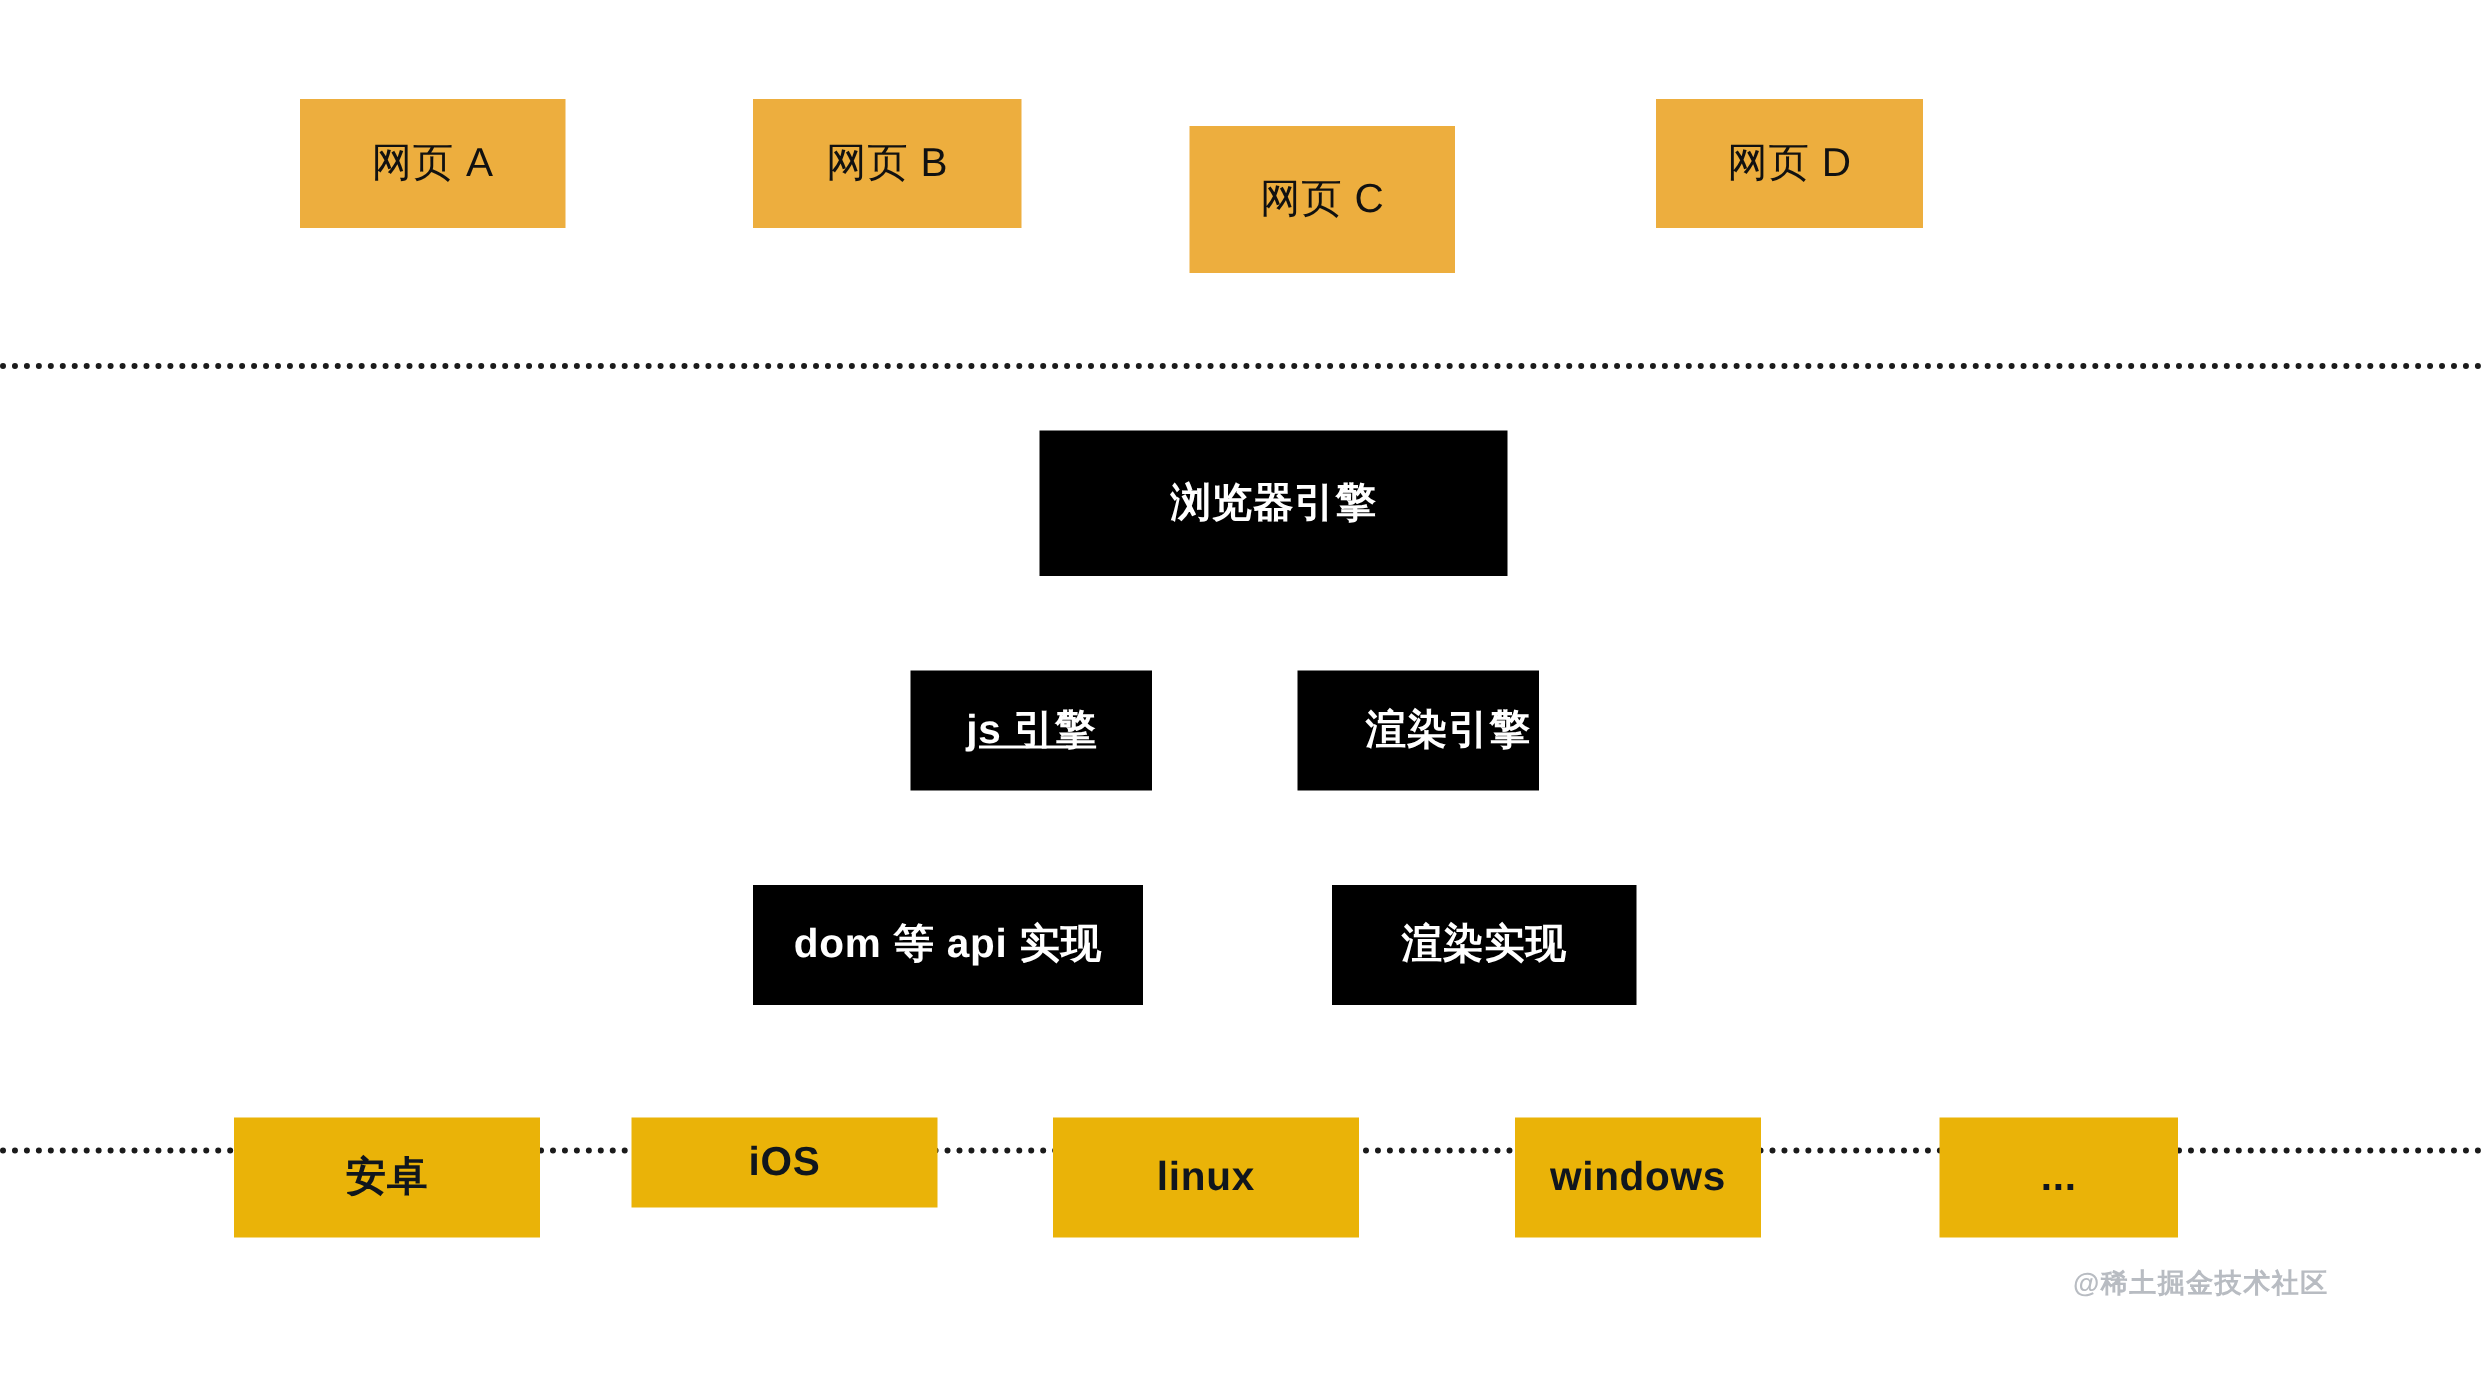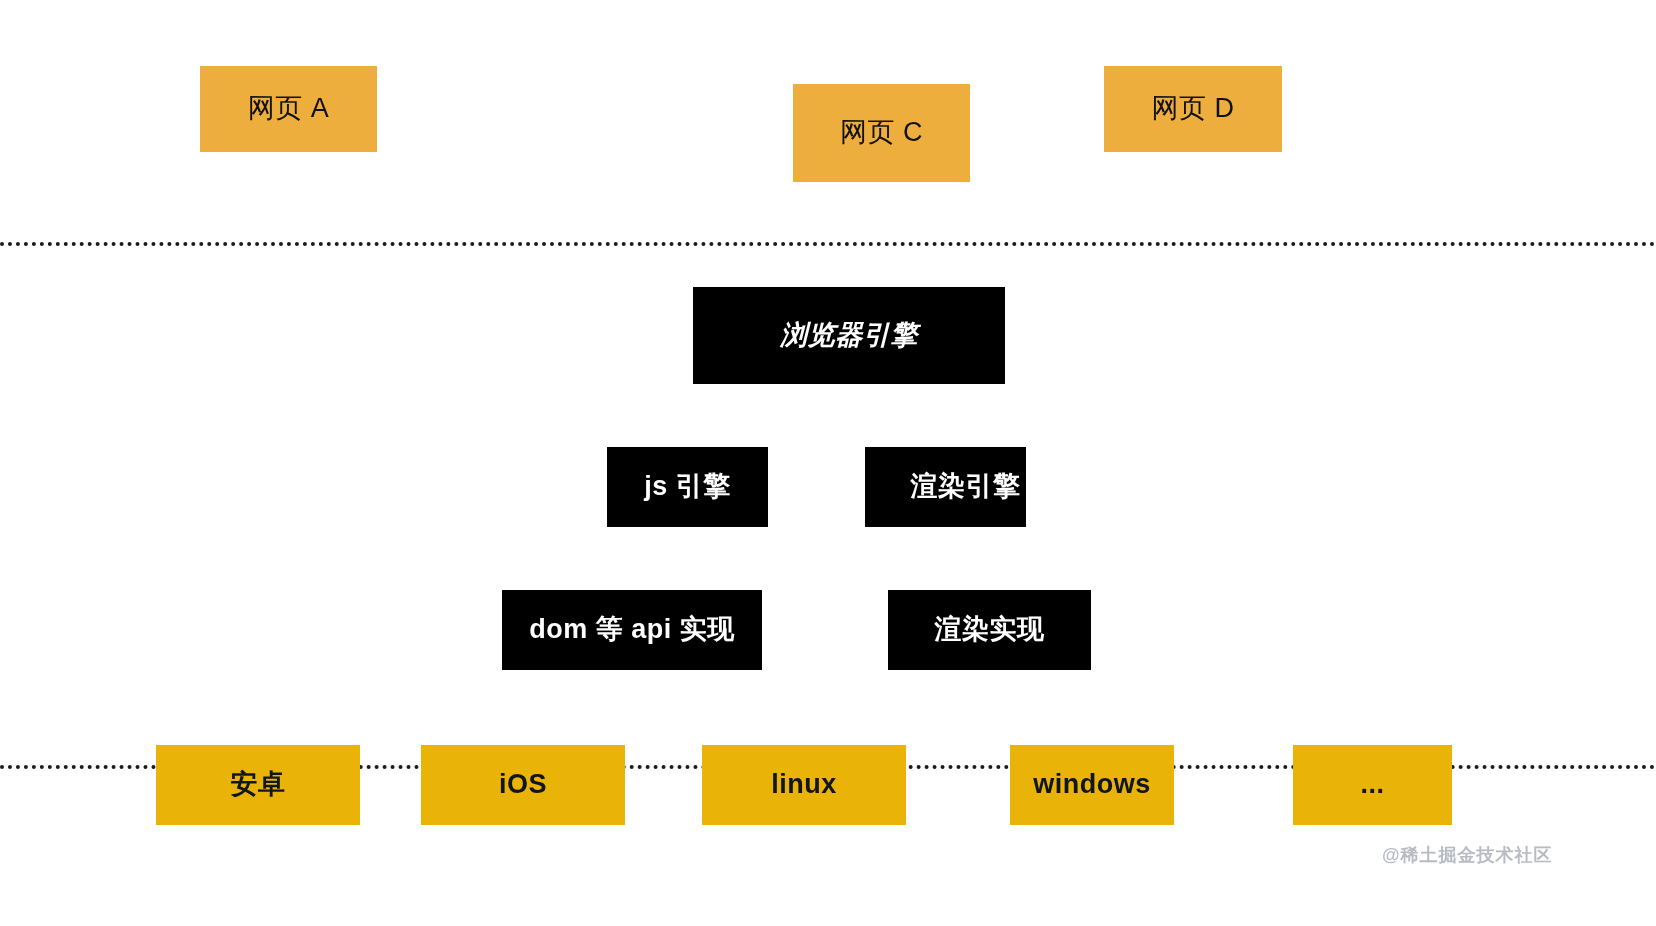--- a/index.html
+++ b/index.html
@@ -67,36 +67,39 @@
 </style>
 </head>
 <body>
 
 <div id="canvas">
 
   <div class="node node-page" style="left:200px; top:66px; width:177px; height:86px;">
     <span>网页 A</span>
   </div>
 
+  <div class="node node-page" style="left:502px; top:66px; width:179px; height:86px;">
+    <span>网页 B</span>
+  </div>
 
   <div class="node node-page" style="left:793px; top:66px; width:177px; height:98px;margin-top:18px;">
     <span>网页 C</span>
   </div>
 
   <div class="node node-page" style="left:1104px; top:66px; width:178px; height:86px;">
     <span>网页 D</span>
   </div>
 
   <div class="divider" style="top:242px;"></div>
 
-  <div class="node node-engine" style="left:693px; top:287px; width:312px; height:97px;font-style:italic;">
+  <div class="node node-engine" style="left:693px; top:287px; width:312px; height:97px;">
     <span>浏览器引擎</span>
   </div>
 
-  <div class="node node-engine" style="left:607px; top:447px; width:161px; height:80px;">
+  <div class="node node-engine" style="left:607px; top:447px; width:161px; height:80px;text-decoration:underline;">
     <span>js 引擎</span>
   </div>
 
   <div class="node node-engine" style="left:865px; top:447px; width:161px; height:80px;padding-left:40px;">
     <span>渲染引擎</span>
   </div>
 
   <div class="node node-engine" style="left:502px; top:590px; width:260px; height:80px;">
     <span>dom 等 api 实现</span>
   </div>
@@ -104,21 +107,21 @@
   <div class="node node-engine" style="left:888px; top:590px; width:203px; height:80px;">
     <span>渲染实现</span>
   </div>
 
   <div class="divider" style="top:765px;"></div>
 
   <div class="node node-os" style="left:156px; top:745px; width:204px; height:80px;">
     <span>安卓</span>
   </div>
 
-  <div class="node node-os" style="left:421px; top:745px; width:204px; height:80px;">
+  <div class="node node-os" style="left:421px; top:745px; width:204px; height:60px;">
     <span>iOS</span>
   </div>
 
   <div class="node node-os" style="left:702px; top:745px; width:204px; height:80px;">
     <span>linux</span>
   </div>
 
   <div class="node node-os" style="left:1010px; top:745px; width:164px; height:80px;">
     <span>windows</span>
   </div>

